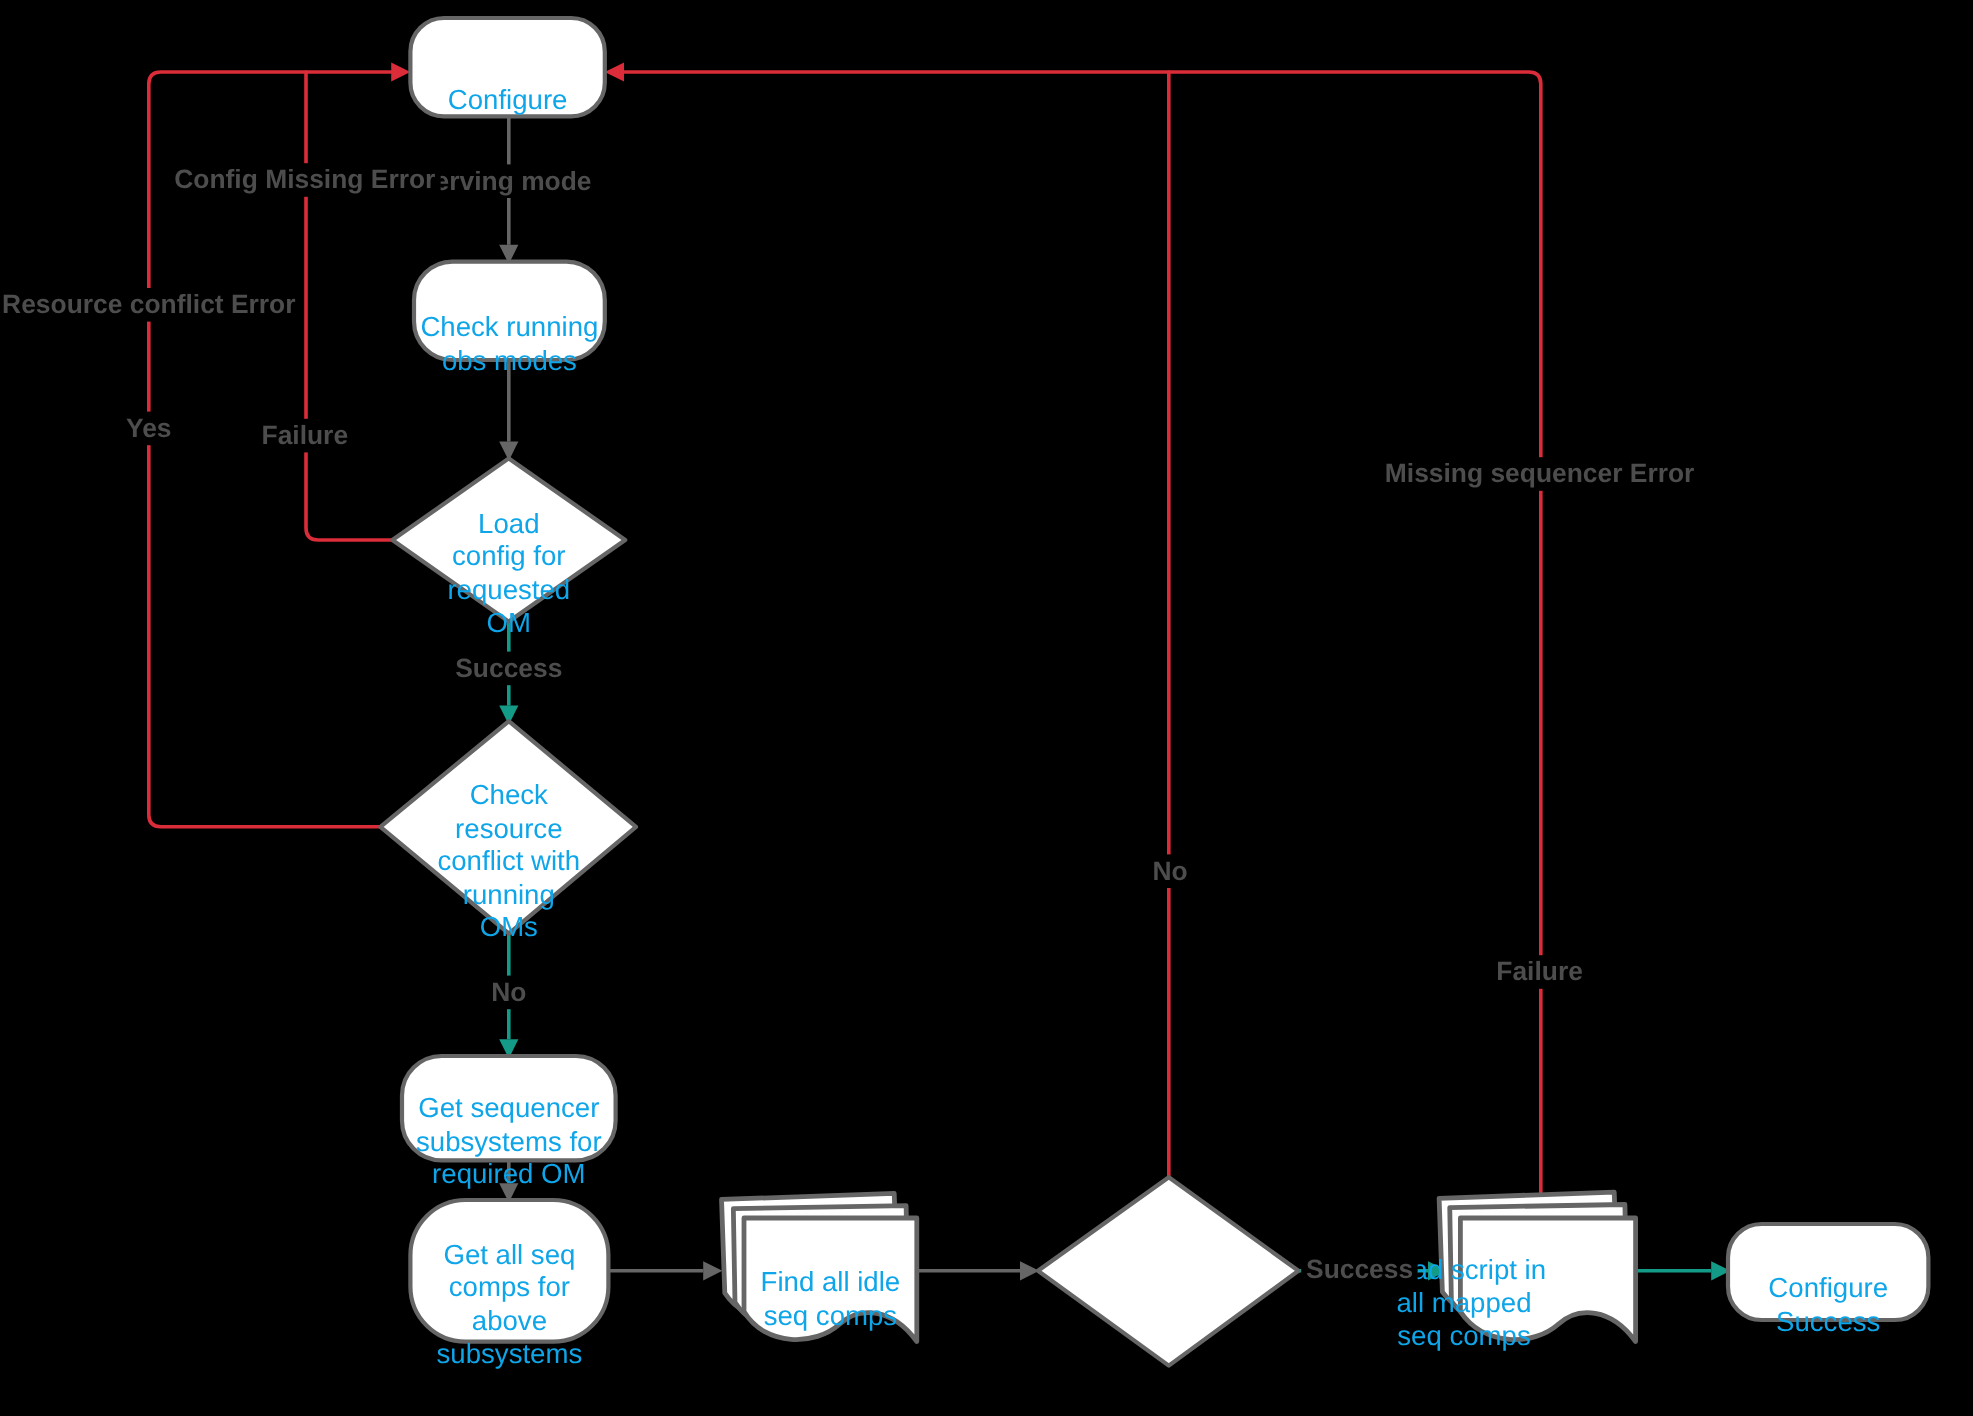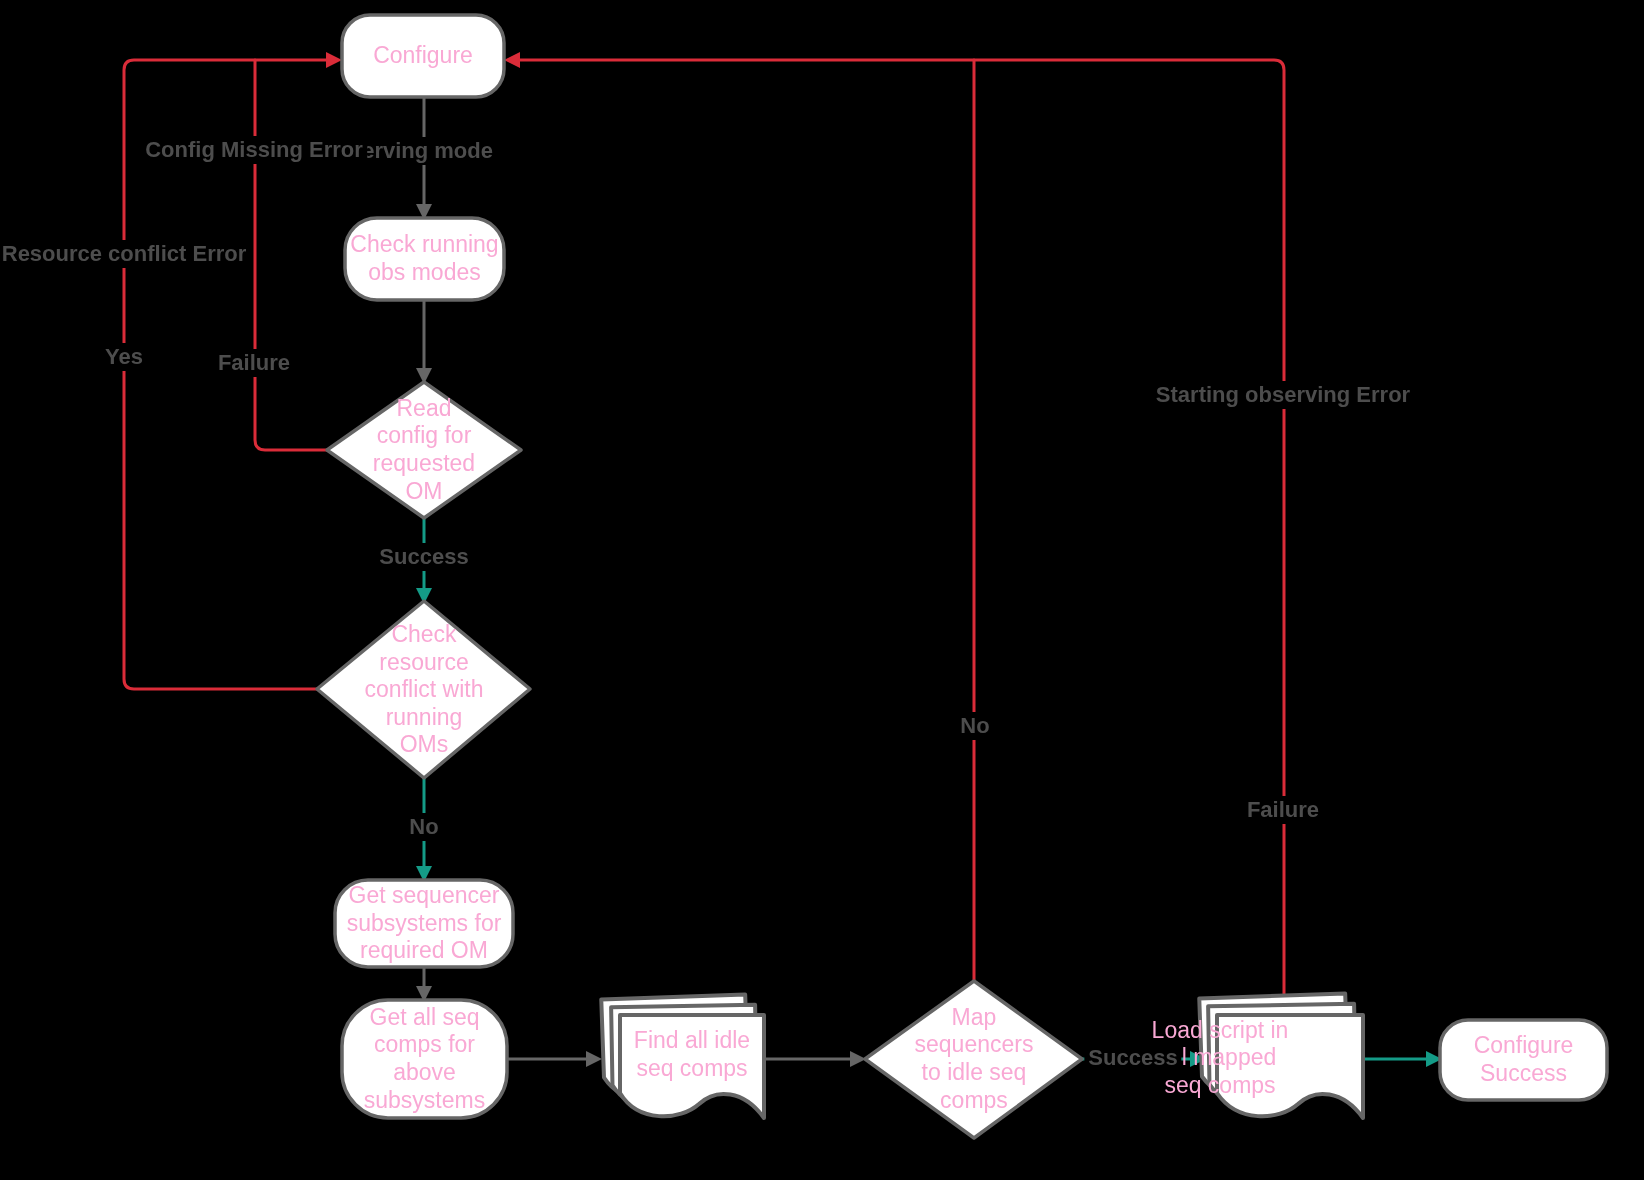--- a/index.html
+++ b/index.html
@@ -8,24 +8,25 @@
     width:1644px;height:1180px;
     background:#000;
     overflow:hidden;
     font-family:"Liberation Sans", sans-serif;
   }
   #edges-shapes{position:absolute;left:0;top:0;}
   .node-label{
     position:absolute;
     display:flex;align-items:center;justify-content:center;
     text-align:center;
-    color:#f9a8d4;
+    color:#0ea5e9;
     font-size:23px;line-height:1.2;
     white-space:pre-line;
     pointer-events:none;
+    margin-top:28px;
   }
   .edge-label{
     position:absolute;
     transform:translate(-50%,-50%);
     font-size:22px;font-weight:bold;
     color:#4d4d4d;
     background:#000;
     padding:1px 4px;
     white-space:nowrap;
     pointer-events:none;
@@ -92,53 +93,49 @@
       <path d="M1217,1015 L1363,1015 L1363,1118 C1343,1090 1315,1088 1298,1104 C1279,1121 1237,1123 1217,1093 Z" transform="translate(-8,-10) rotate(-1 1290 1066)" fill="#ffffff" stroke-width="4" stroke-linejoin="round" stroke="#666666"></path>
       <path d="M1217,1015 L1363,1015 L1363,1118 C1343,1090 1315,1088 1298,1104 C1279,1121 1237,1123 1217,1093 Z" fill="#ffffff" stroke-width="4" stroke-linejoin="round" stroke="#666666"></path>
     </g>
 
     <rect x="1440" y="1020" width="167" height="80" rx="28" fill="#ffffff" stroke-width="3.5" stroke="#666666"></rect>
   </svg>
 
   <div class="node-label" style="left:342px;top:15px;width:162px;height:82px;">Configure</div>
   <div class="node-label" style="left:345px;top:218px;width:159px;height:82px;">Check running
 obs modes</div>
-  <div class="node-label" style="left:344px;top:388px;width:160px;height:124px;">Read
+  <div class="node-label" style="left:344px;top:388px;width:160px;height:124px;">Load
 config for
 requested
 OM</div>
   <div class="node-label" style="left:334px;top:608px;width:180px;height:164px;">Check
 resource
 conflict with
 running
 OMs</div>
   <div class="node-label" style="left:335px;top:880px;width:178px;height:87px;">Get sequencer
 subsystems for
 required OM</div>
   <div class="node-label" style="left:342px;top:1000px;width:165px;height:118px;">Get all seq
 comps for
 above
 subsystems</div>
   <div class="node-label" style="left:620px;top:1012px;width:144px;height:86px;">Find all idle
 seq comps</div>
-  <div class="node-label" style="left:884px;top:986px;width:180px;height:146px;">Map
-sequencers
-to idle seq
-comps</div>
   <div class="node-label" style="left:1147px;top:1012px;width:146px;height:92px;">Load script in
 all mapped
 seq comps</div>
   <div class="node-label" style="left:1440px;top:1020px;width:167px;height:80px;">Configure
 Success</div>
 
   <div class="edge-label" style="left:408px;top:151px;">observing mode</div>
   <div class="edge-label" style="left:254px;top:150px;">Config Missing Error</div>
   <div class="edge-label" style="left:124px;top:254px;">Resource conflict Error</div>
   <div class="edge-label" style="left:124px;top:357px;">Yes</div>
   <div class="edge-label" style="left:254px;top:363px;">Failure</div>
   <div class="edge-label" style="left:424px;top:557px;">Success</div>
   <div class="edge-label" style="left:424px;top:827px;">No</div>
   <div class="edge-label" style="left:975px;top:726px;">No</div>
-  <div class="edge-label" style="left:1283px;top:395px;">Starting observing Error</div>
+  <div class="edge-label" style="left:1283px;top:395px;">Missing sequencer Error</div>
   <div class="edge-label" style="left:1283px;top:810px;">Failure</div>
   <div class="edge-label" style="left:1133px;top:1058px;">Success</div>
 
 </div>
 
 </body></html>

